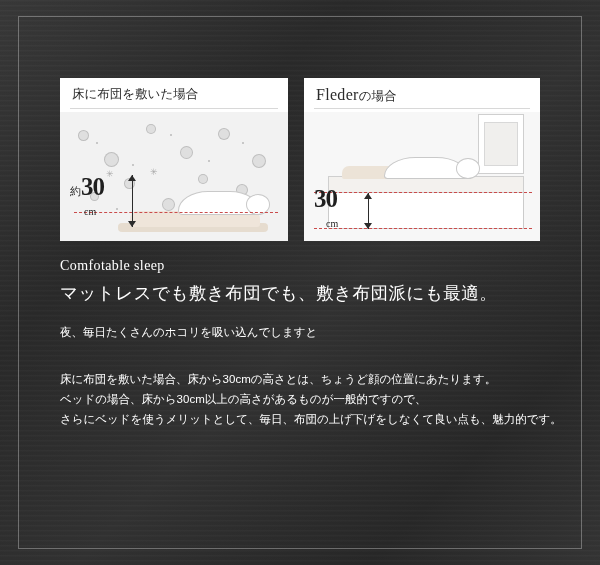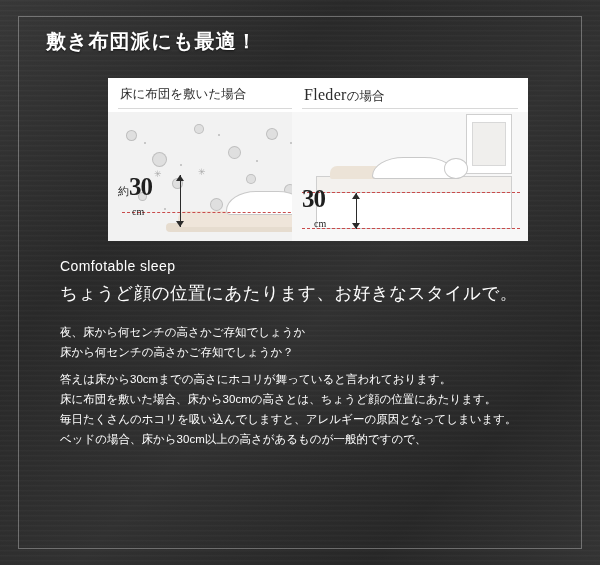--- a/index.html
+++ b/index.html
@@ -46,22 +46,22 @@
     text-shadow: 0 1px 2px rgba(0,0,0,0.6);
   }
 
   
   .panel {
     position: absolute;
     top: 78px;
     background: #ffffff;
     overflow: hidden;
   }
-  .panel-left  { left: 60px;  width: 228px; height: 163px; margin-left: 48px; }
-  .panel-right { left: 292px; width: 236px; height: 163px; }
+  .panel-left  { left: 60px;  width: 228px; height: 163px; }
+  .panel-right { left: 304px; width: 236px; height: 163px; }
 
   .panel-title {
     position: absolute;
     left: 12px;
     top: 8px;
     font-size: 12.5px;
     color: #2b2b2b;
     font-family: "Liberation Serif", serif;
   }
   .panel-title .brand {
@@ -265,21 +265,21 @@
     border-top: 1px dashed #c94b4b;
   }
 
   
   .sub-en {
     position: absolute;
     left: 60px;
     top: 258px;
     color: #ffffff;
     font-size: 14px;
-    font-family: Liberation Sans, sans-serif;
+    font-family: Liberation Serif, serif;
     letter-spacing: 0.4px;
   }
   .lead {
     position: absolute;
     left: 60px;
     top: 281px;
     color: #ffffff;
     font-size: 17.5px;
     letter-spacing: 0.5px;
   }
@@ -294,21 +294,20 @@
   .para-a { top: 322px; }
   .para-b { top: 369px; }
   .para p { margin: 0; white-space: nowrap; }
 </style>
 </head>
 <body>
 
 <div class="page">
   <div class="frame"></div>
 
-  <div class="heading">敷き布団派にも最適！</div>
 
   <div class="panel panel-left">
     <div class="panel-title">床に布団を敷いた場合</div>
     <div class="panel-underline"></div>
     <div class="floor-area">
 
       <div class="dust" style="left:18px; top:18px; width:9px; height:9px;"></div>
       <div class="dust" style="left:44px; top:40px; width:13px; height:13px;"></div>
       <div class="dust" style="left:86px; top:12px; width:8px; height:8px;"></div>
       <div class="dust" style="left:120px; top:34px; width:11px; height:11px;"></div>
@@ -375,26 +374,24 @@
       </div>
 
       <div class="measure-label" style="left:10px; bottom:10px;">
         <span class="num">30</span><br>
         <span class="unit" style="margin-left:12px; display:inline-block;">cm</span>
       </div>
     </div>
   </div>
 
   <div class="sub-en">Comfotable sleep</div>
-  <div class="lead">ちょうど顔の位置にあたります、お好きなスタイルで。</div>
+  <div class="lead">マットレスでも敷き布団でも、敷き布団派にも最適。</div>
 
   <div class="para para-a">
-    <p>夜、床から何センチの高さかご存知でしょうか</p>
-    <p>床から何センチの高さかご存知でしょうか？</p>
+    <p>夜、毎日たくさんのホコリを吸い込んでしますと</p>
   </div>
 
   <div class="para para-b">
-    <p>答えは床から30cmまでの高さにホコリが舞っていると言われております。</p>
     <p>床に布団を敷いた場合、床から30cmの高さとは、ちょうど顔の位置にあたります。</p>
-    <p>毎日たくさんのホコリを吸い込んでしますと、アレルギーの原因となってしまいます。</p>
     <p>ベッドの場合、床から30cm以上の高さがあるものが一般的ですので、</p>
+    <p>さらにベッドを使うメリットとして、毎日、布団の上げ下げをしなくて良い点も、魅力的です。</p>
   </div>
 </div>
 
 </body></html>

